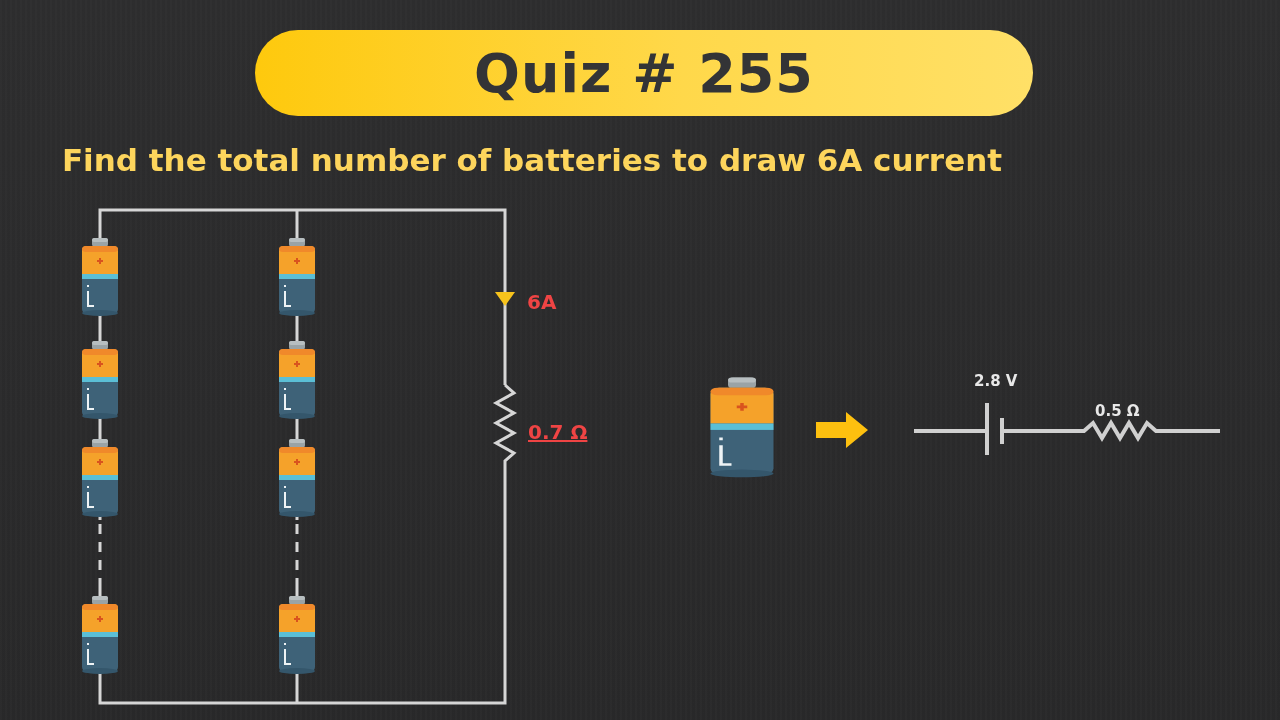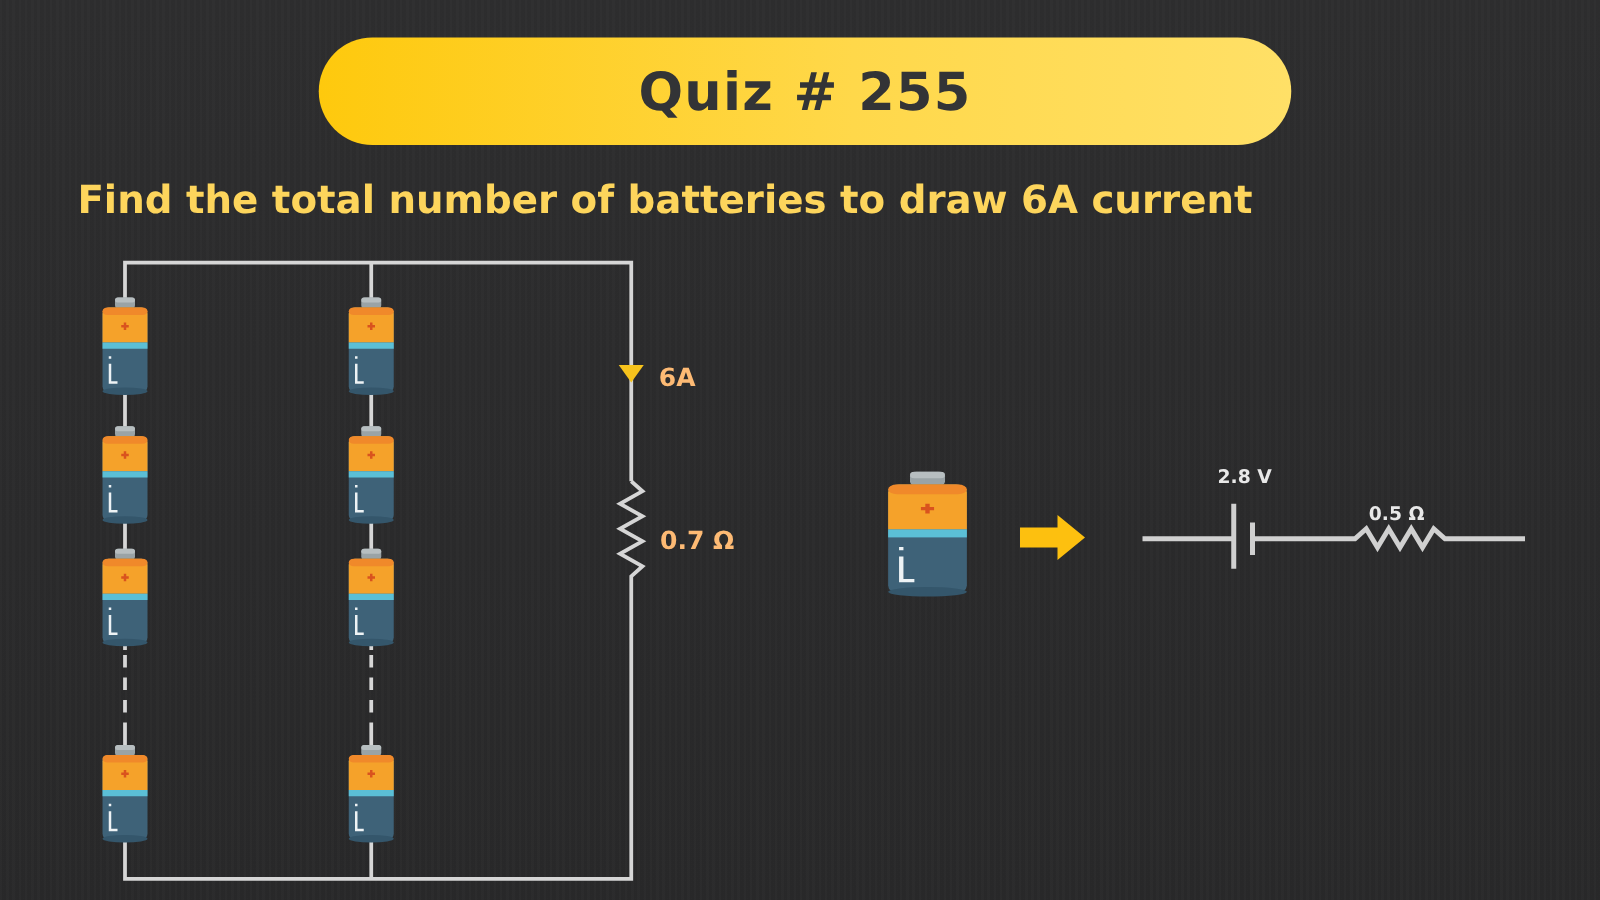--- a/index.html
+++ b/index.html
@@ -3,25 +3,25 @@
 <meta charset="utf-8">
 <style>
   html,body{margin:0;padding:0;}
   body{width:1280px;height:720px;overflow:hidden;background:#2b2b2c;position:relative;font-family:"DejaVu Sans","Liberation Sans",sans-serif;}
   .bg{position:absolute;inset:0;background:
       repeating-linear-gradient(90deg,rgba(255,255,255,0.012) 0 2px,rgba(0,0,0,0.02) 2px 5px),
       linear-gradient(180deg,#2e2e2f,#29292a);}
   .title-pill{position:absolute;left:255px;top:30px;width:778px;height:86px;border-radius:43px;
       background:linear-gradient(90deg,#fec90d 0%,#ffd84a 55%,#ffe067 100%);
       display:flex;align-items:center;justify-content:center;}
-  .title-pill span{font-size:42px;font-weight:bold;color:#333436;letter-spacing:1px;}
+  .title-pill span{font-size:54px;font-weight:bold;color:#333436;letter-spacing:1px;}
   .subtitle{position:absolute;left:0;width:1064px;top:142px;text-align:center;font-size:31px;font-weight:bold;color:#fdd55c;}
   svg.diagram{position:absolute;left:0;top:0;}
   .lbl{position:absolute;font-weight:bold;}
-  .lbl.yellow{color:#fdba74;font-size:20px;}
+  .lbl.yellow{color:#ef4444;font-size:20px;}
   .lbl.white{color:#e8e8e8;font-size:15px;}
 </style>
 </head>
 <body>
 
 <div class="bg"></div>
 
 <div class="title-pill">
   <span>Quiz # 255</span>
 </div>
@@ -92,15 +92,15 @@
 
   <g stroke="#d0d0d0" stroke-width="4" fill="none">
     <line x1="914" y1="431" x2="986" y2="431"></line>
     <line x1="987" y1="403" x2="987" y2="455"></line>
     <line x1="1002" y1="418" x2="1002" y2="444"></line>
     <polyline points="1003,431 1084,431 1093,423 1102,438 1111,423 1120,438 1129,423 1138,438 1147,423 1156,431 1220,431"></polyline>
   </g>
 </svg>
 
 <div class="lbl yellow" style="left:527px;top:290px;">6A</div>
-<div class="lbl yellow" style="left:528px;top:420px;">0.7 Ω</div>
+<div class="lbl yellow" style="left:528px;top:420px;text-decoration:underline;">0.7 Ω</div>
 <div class="lbl white" style="left:974px;top:372px;">2.8 V</div>
 <div class="lbl white" style="left:1095px;top:386px;margin-top:16px;">0.5 Ω</div>
 
 </body></html>

